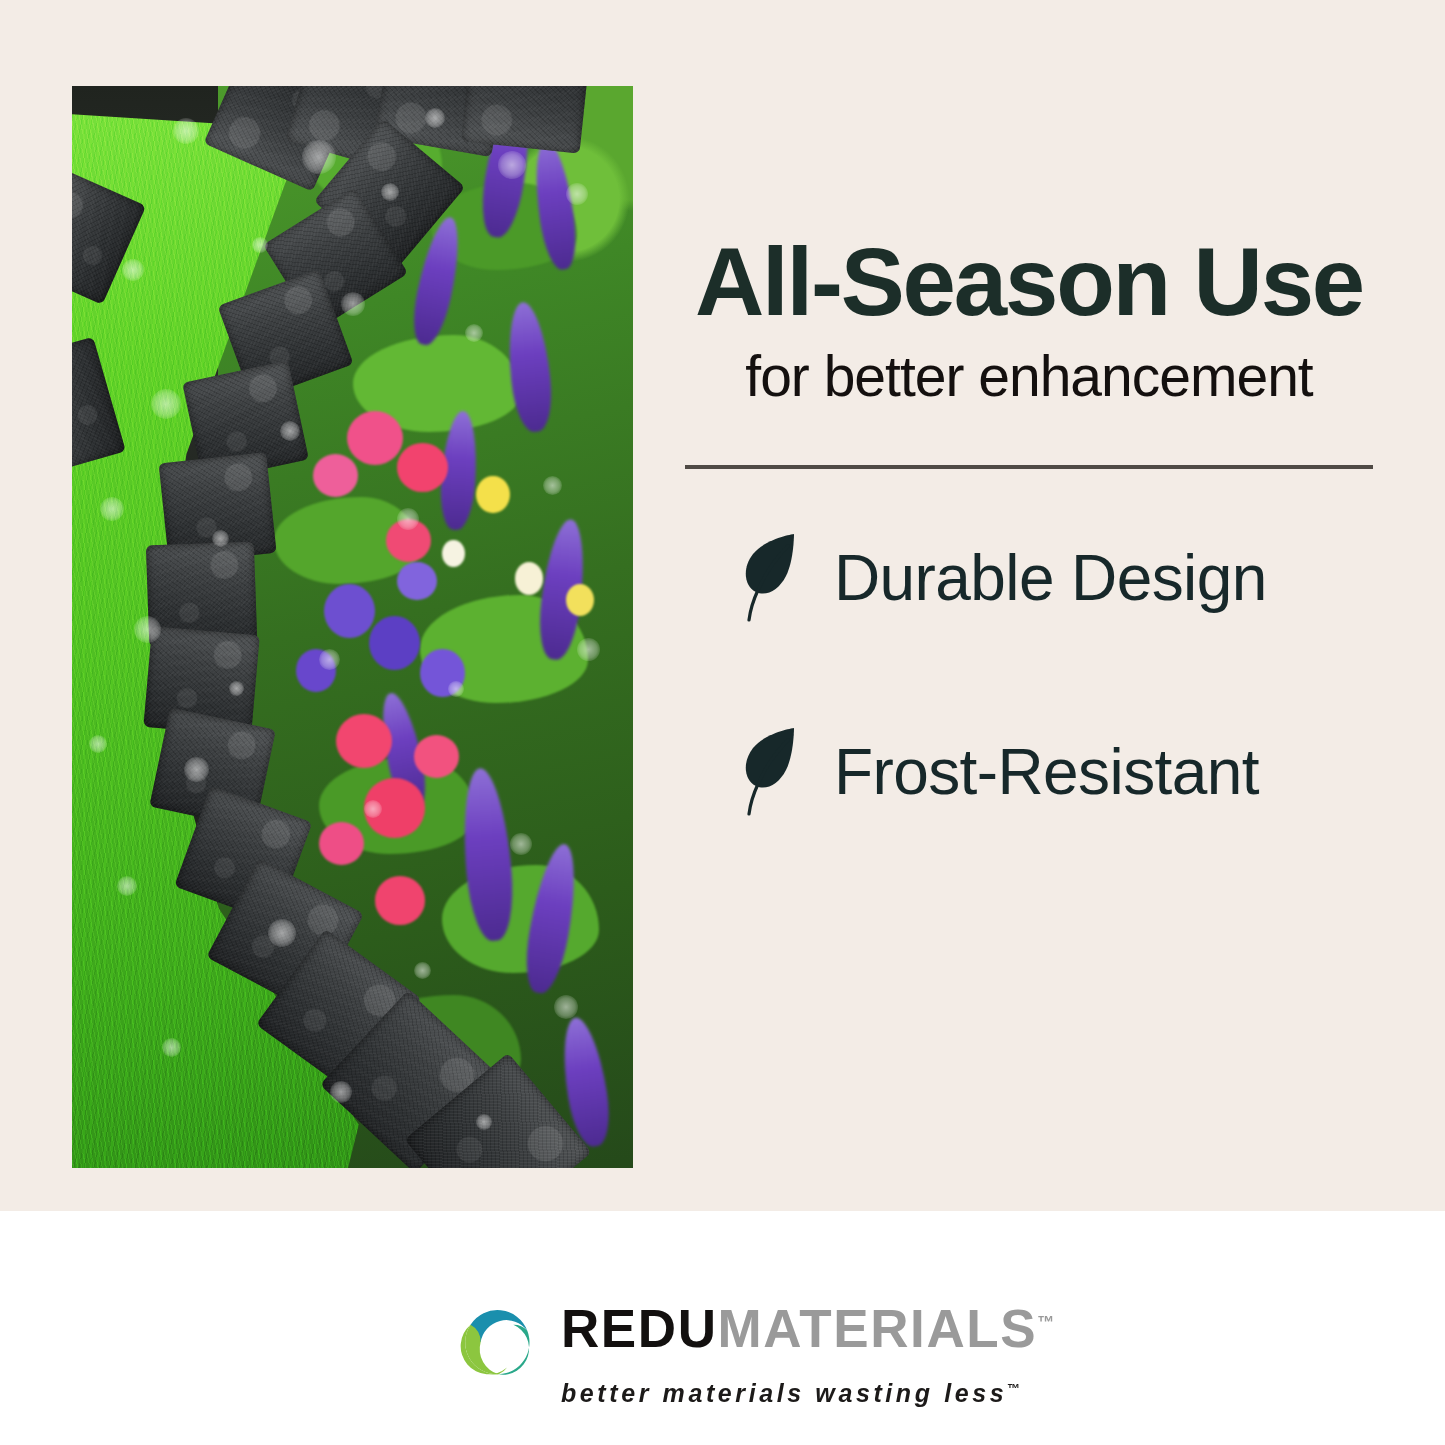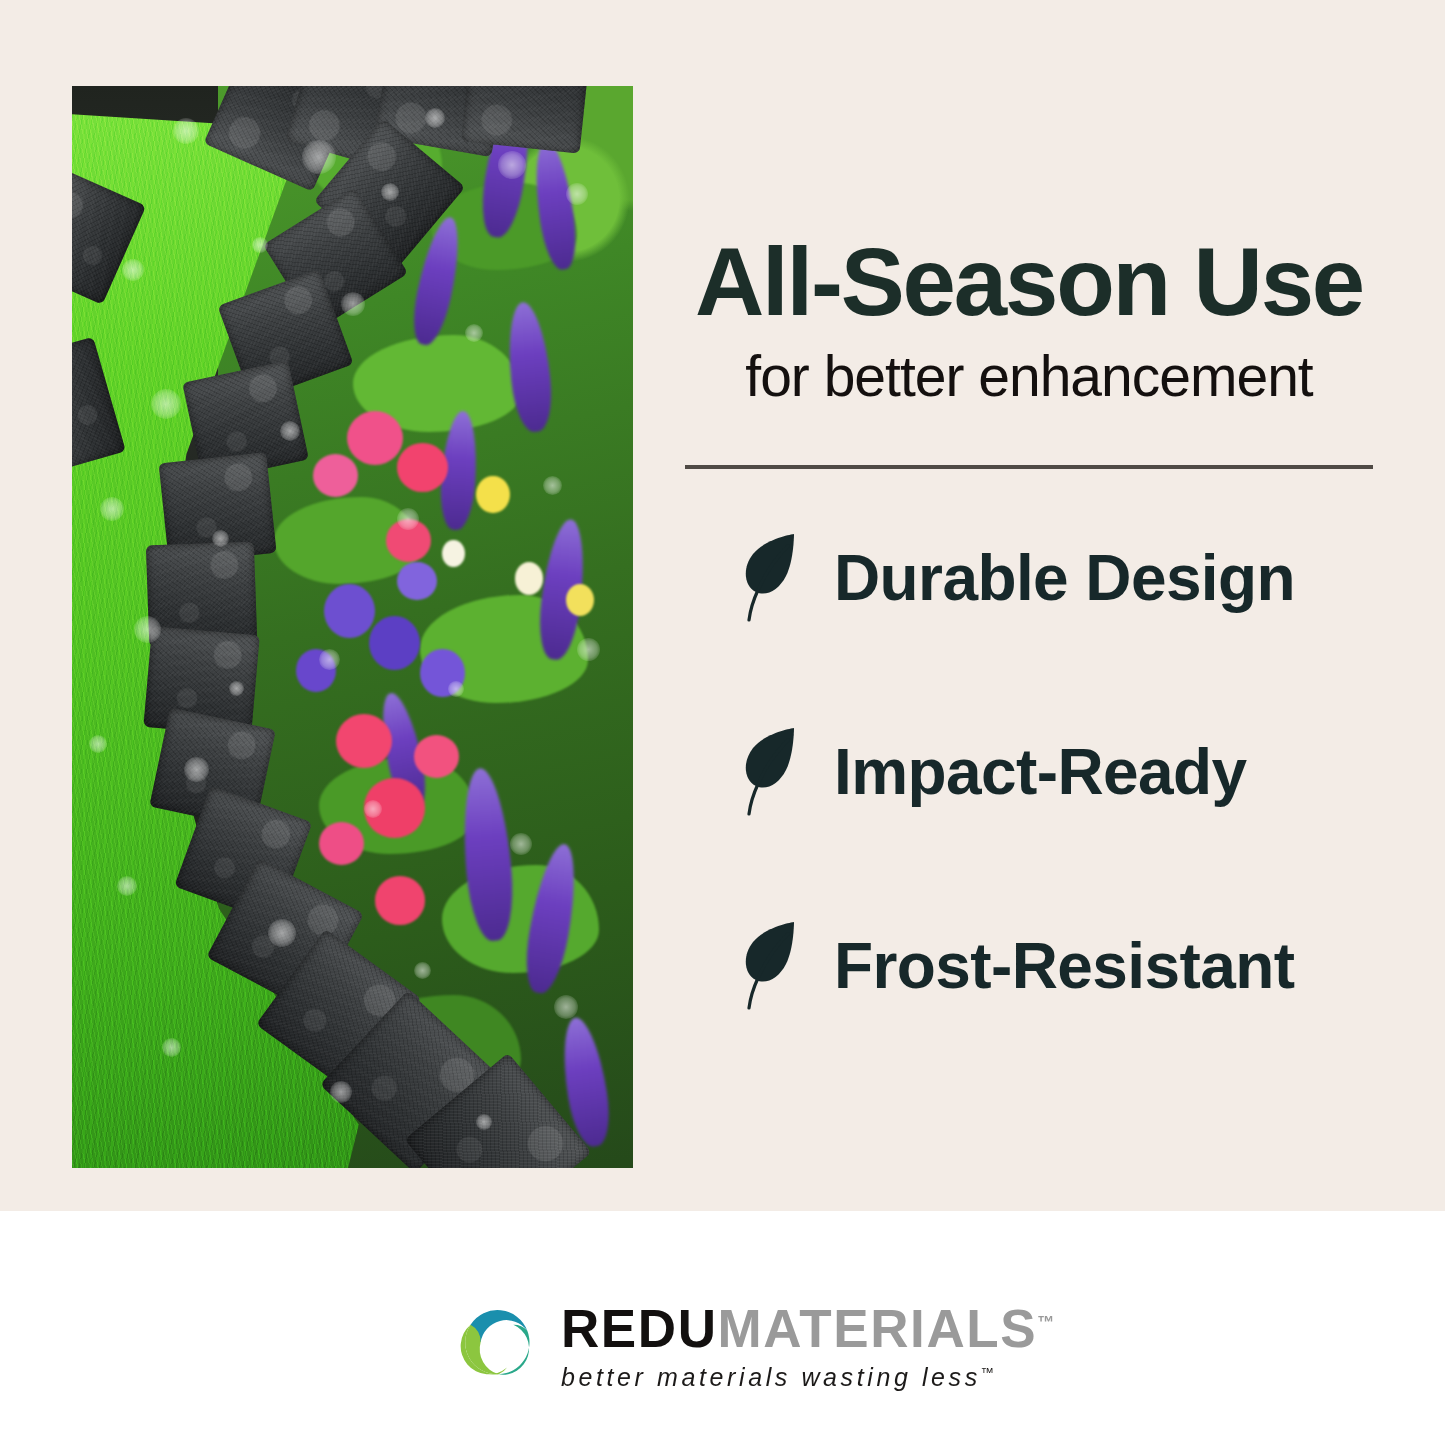--- a/index.html
+++ b/index.html
@@ -209,21 +209,21 @@
     flex: 0 0 auto;
     width: 62px;
     height: 92px;
     margin-right: 36px;
     display: block;
   }
 
   .feature-label {
     font-size: 64px;
     line-height: 1;
-    font-weight: 700;
+    font-weight: 400;
     letter-spacing: -0.6px;
     color: #17282a;
     white-space: nowrap;
   }
 
   
   .logo-band {
     position: absolute;
     left: 0;
     top: 1211px;
@@ -266,25 +266,25 @@
   .wm-tm {
     font-size: 17px;
     font-weight: 700;
     vertical-align: super;
     letter-spacing: 0;
     color: #9a9a9a;
   }
 
   .tagline {
     display: block;
-    margin-top: 10px;
+    margin-top: 26px;
     font-size: 25px;
     line-height: 1;
     font-style: italic;
-    font-weight: 400;
+    font-weight: 700;
     letter-spacing: 3.6px;
     color: #1c1a19;
     white-space: nowrap;
   }
   .tag-tm {
     font-size: 13px;
     font-style: normal;
     vertical-align: super;
     letter-spacing: 0;
   }
@@ -419,27 +419,20 @@
     <ul class="feature-list">
 
       <li class="feature-item">
         <svg class="leaf-icon" viewBox="0 0 62 92">
           <path d="M58 2 C58 2 30 6 17 22 C6 36 8 54 20 60 C30 65 43 58 50 44 C58 28 58 2 58 2 Z" fill="#17282a"></path>
           <path d="M52 14 C40 26 29 42 22 58 C16 71 14 80 13 88" fill="none" stroke="#17282a" stroke-width="3.2" stroke-linecap="round"></path>
         </svg>
         <span class="feature-label">Durable Design</span>
       </li>
 
-      <li class="feature-item">
-        <svg class="leaf-icon" viewBox="0 0 62 92">
-          <path d="M58 2 C58 2 30 6 17 22 C6 36 8 54 20 60 C30 65 43 58 50 44 C58 28 58 2 58 2 Z" fill="#17282a"></path>
-          <path d="M52 14 C40 26 29 42 22 58 C16 71 14 80 13 88" fill="none" stroke="#17282a" stroke-width="3.2" stroke-linecap="round"></path>
-        </svg>
-        <span class="feature-label">Impact-Ready</span>
-      </li>
 
       <li class="feature-item">
         <svg class="leaf-icon" viewBox="0 0 62 92">
           <path d="M58 2 C58 2 30 6 17 22 C6 36 8 54 20 60 C30 65 43 58 50 44 C58 28 58 2 58 2 Z" fill="#17282a"></path>
           <path d="M52 14 C40 26 29 42 22 58 C16 71 14 80 13 88" fill="none" stroke="#17282a" stroke-width="3.2" stroke-linecap="round"></path>
         </svg>
         <span class="feature-label">Frost-Resistant</span>
       </li>
 
     </ul>

